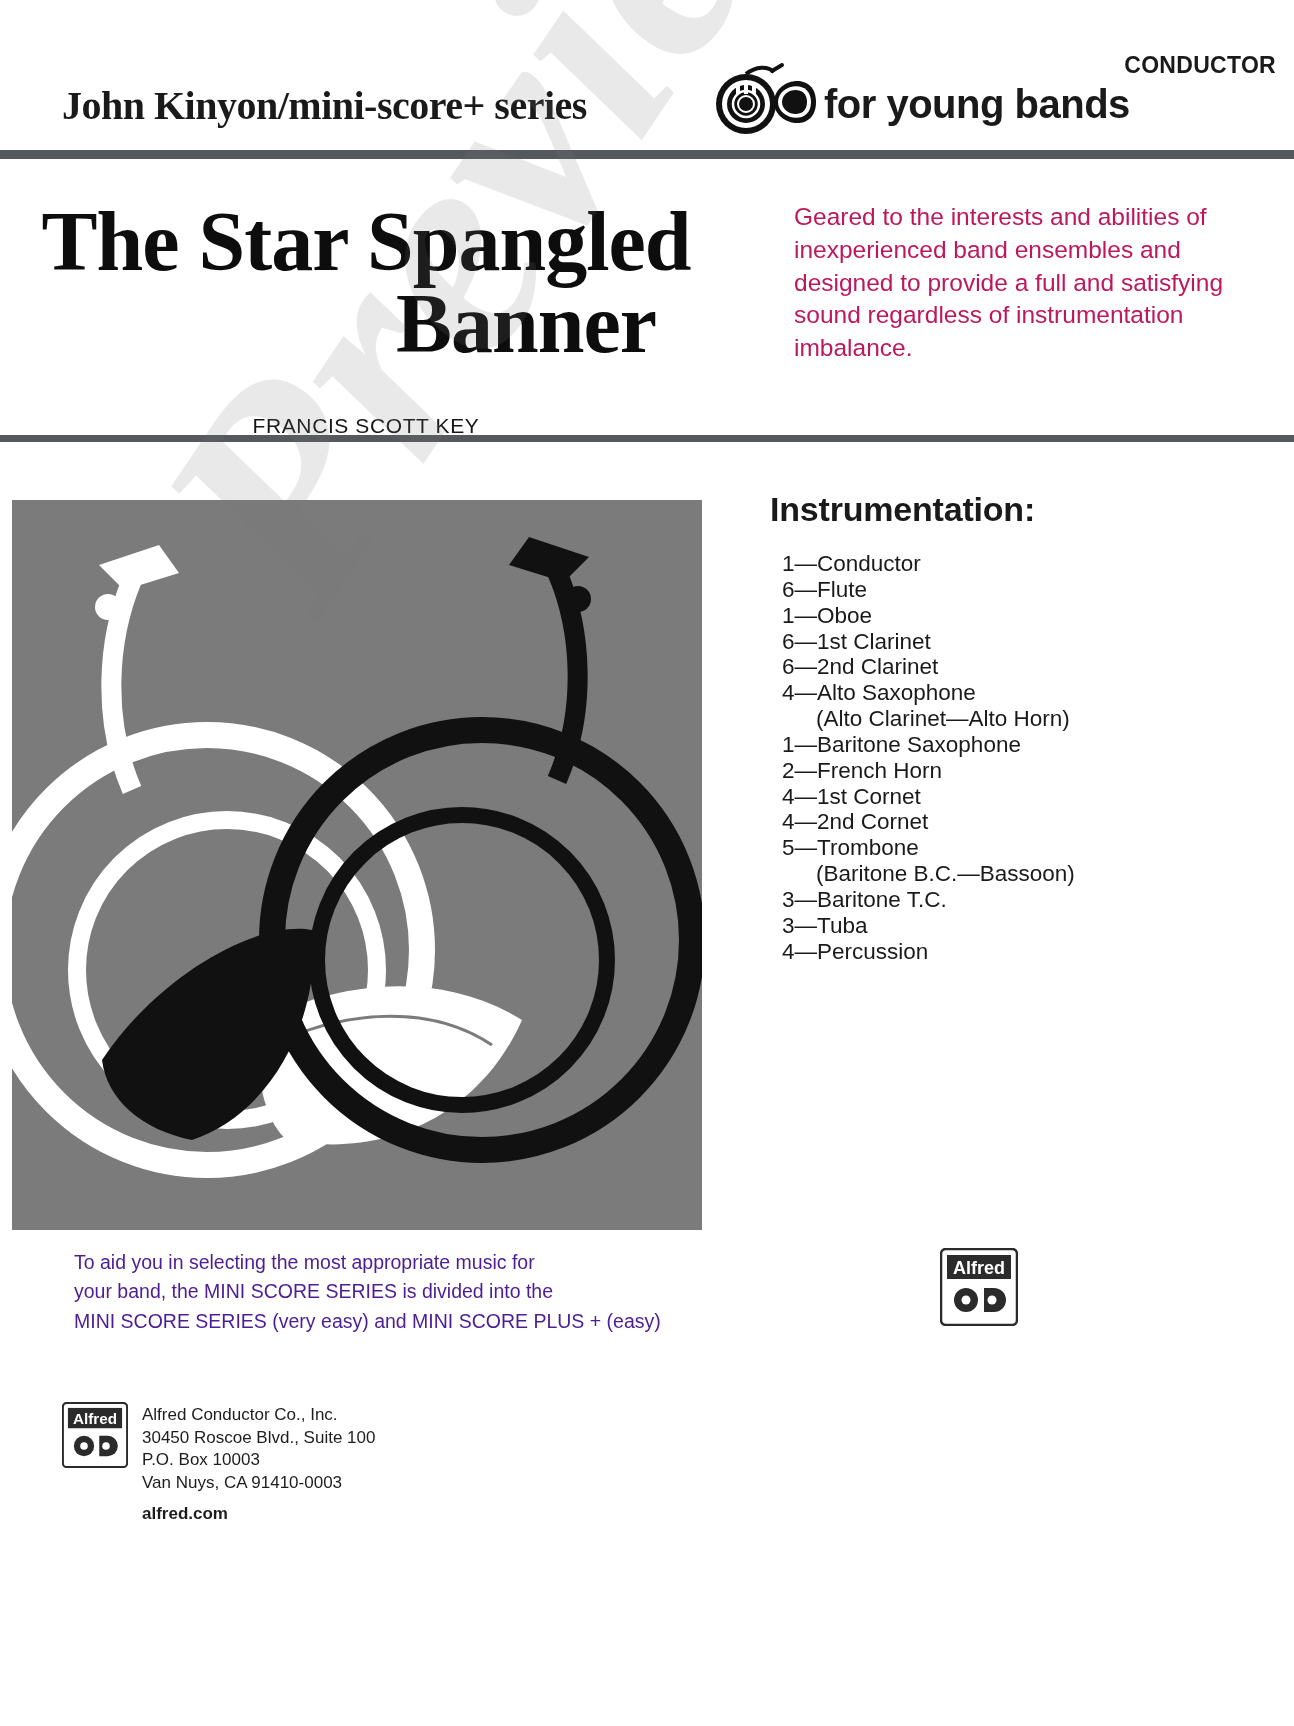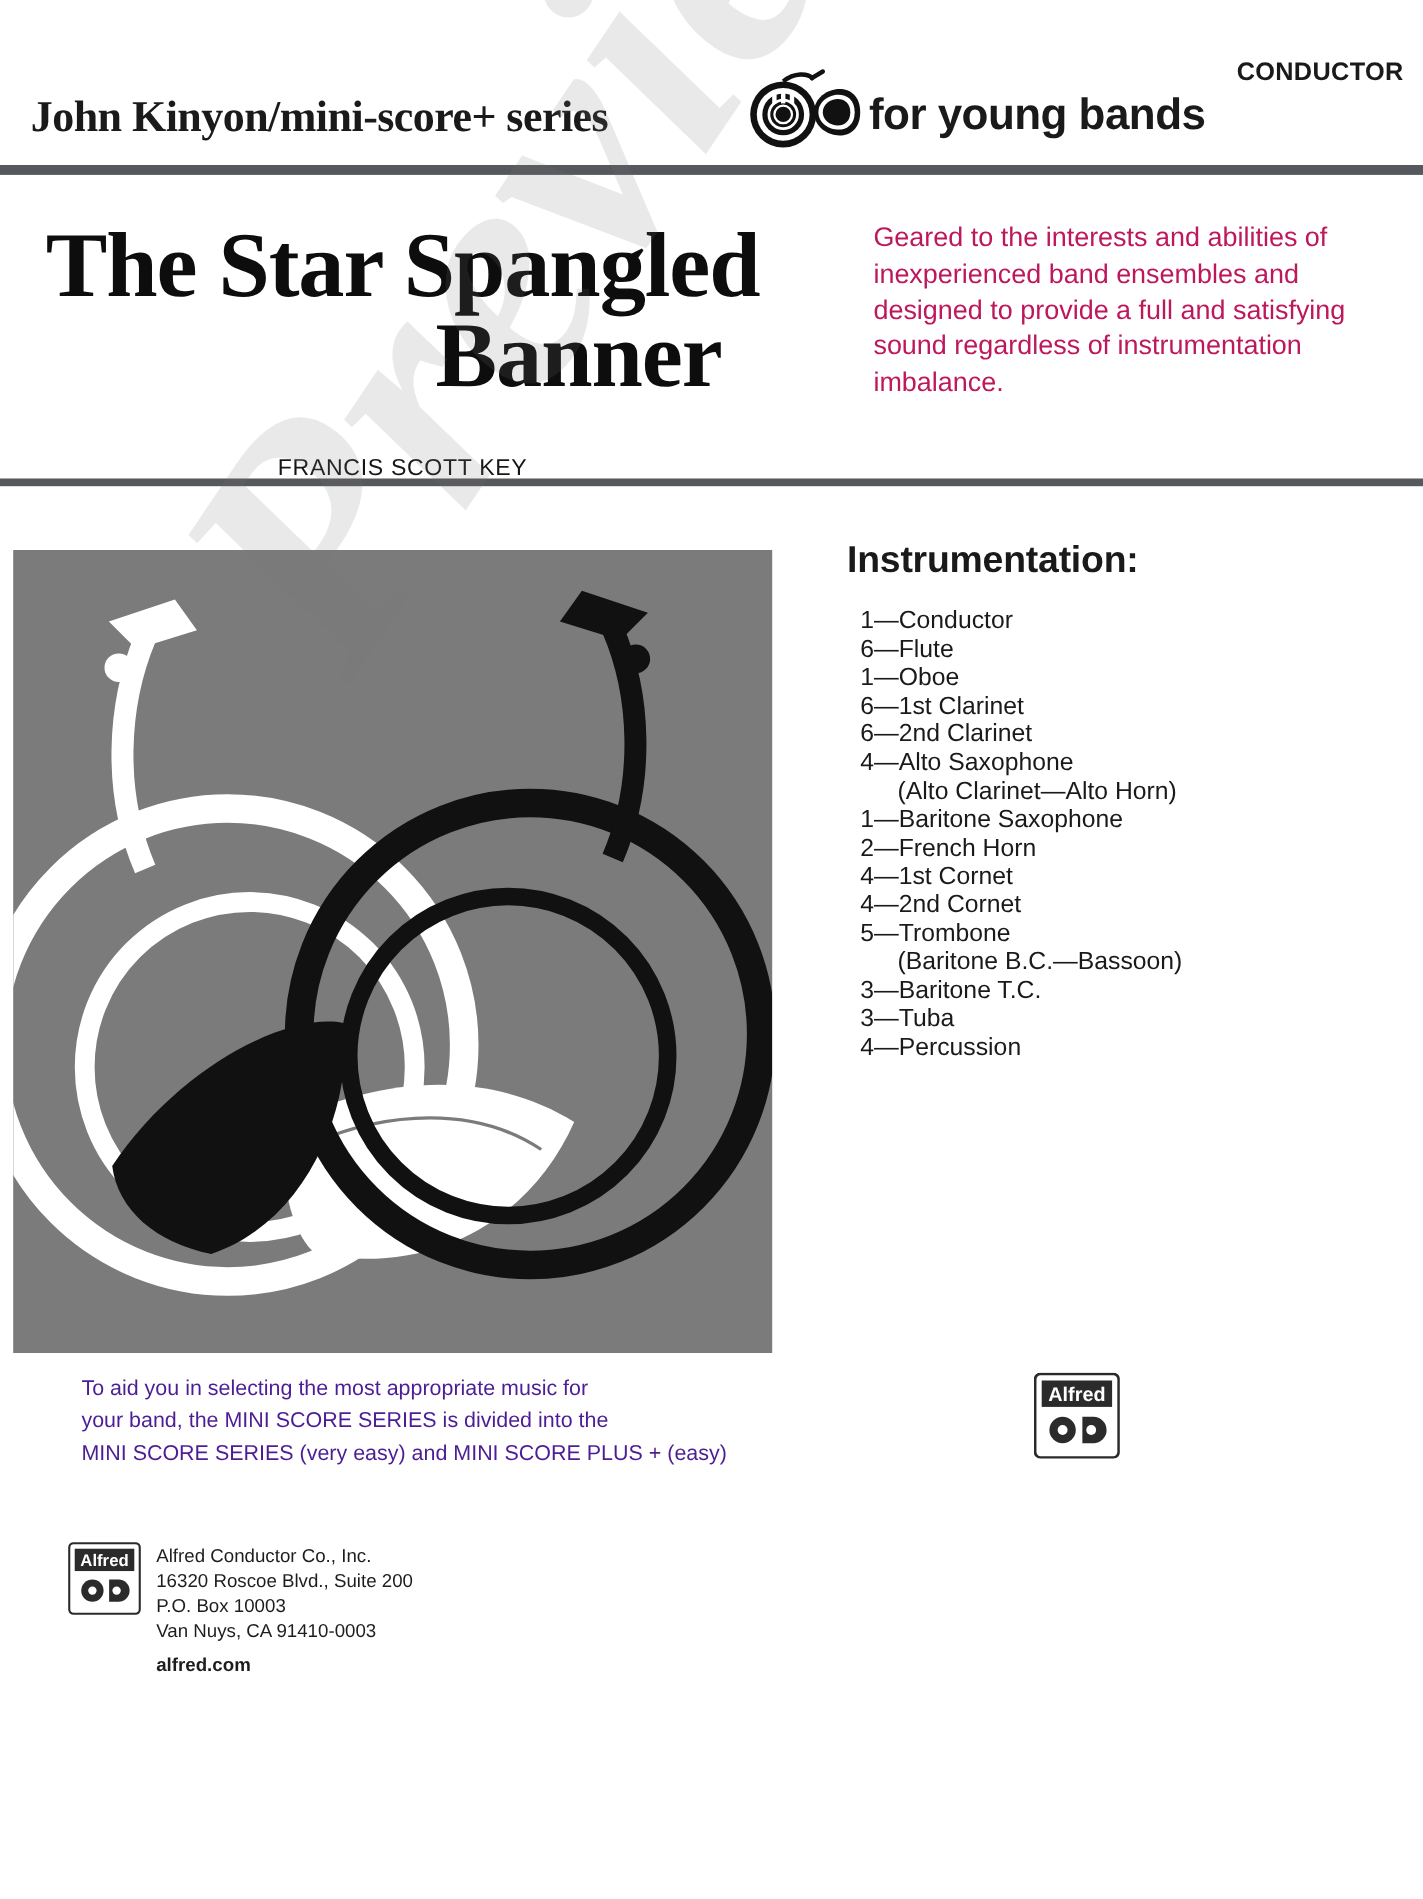--- a/index.html
+++ b/index.html
@@ -38,20 +38,21 @@
     transform: rotate(-56deg);
     transform-origin: left top;
     white-space: nowrap;
     letter-spacing: 2px;
   }
 
   
   .header {
     position: relative;
     height: 150px;
+    margin-left: 34px;
   }
   .conductor-label {
     position: absolute;
     right: 18px;
     top: 52px;
     font-size: 23px;
     font-weight: 700;
     letter-spacing: 0.3px;
   }
   .series-line {
@@ -348,21 +349,21 @@
         <rect x="7" y="7" width="64" height="24" fill="#2b2b2b"></rect>
         <text x="39" y="26" font-family="Liberation Sans, sans-serif" font-size="18" font-weight="700" fill="#ffffff" text-anchor="middle">Alfred</text>
         <circle cx="26" cy="52" r="12" fill="#2b2b2b"></circle>
         <circle cx="26" cy="52" r="4.5" fill="#ffffff"></circle>
         <path d="M44 40 h10 a12 12 0 0 1 0 24 h-10 z" fill="#2b2b2b"></path>
         <circle cx="52" cy="52" r="4.5" fill="#ffffff"></circle>
       </svg>
     </div>
     <div class="pub-text">
       <div>Alfred Conductor Co., Inc.</div>
-      <div>16320 Roscoe Blvd., Suite 200</div>
+      <div>30450 Roscoe Blvd., Suite 100</div>
       <div>P.O. Box 10003</div>
       <div>Van Nuys, CA 91410-0003</div>
       <span class="site">alfred.com</span>
     </div>
   </div>
 </div>
 
 <div class="watermark">
   <span>Preview Only</span>
 </div>

